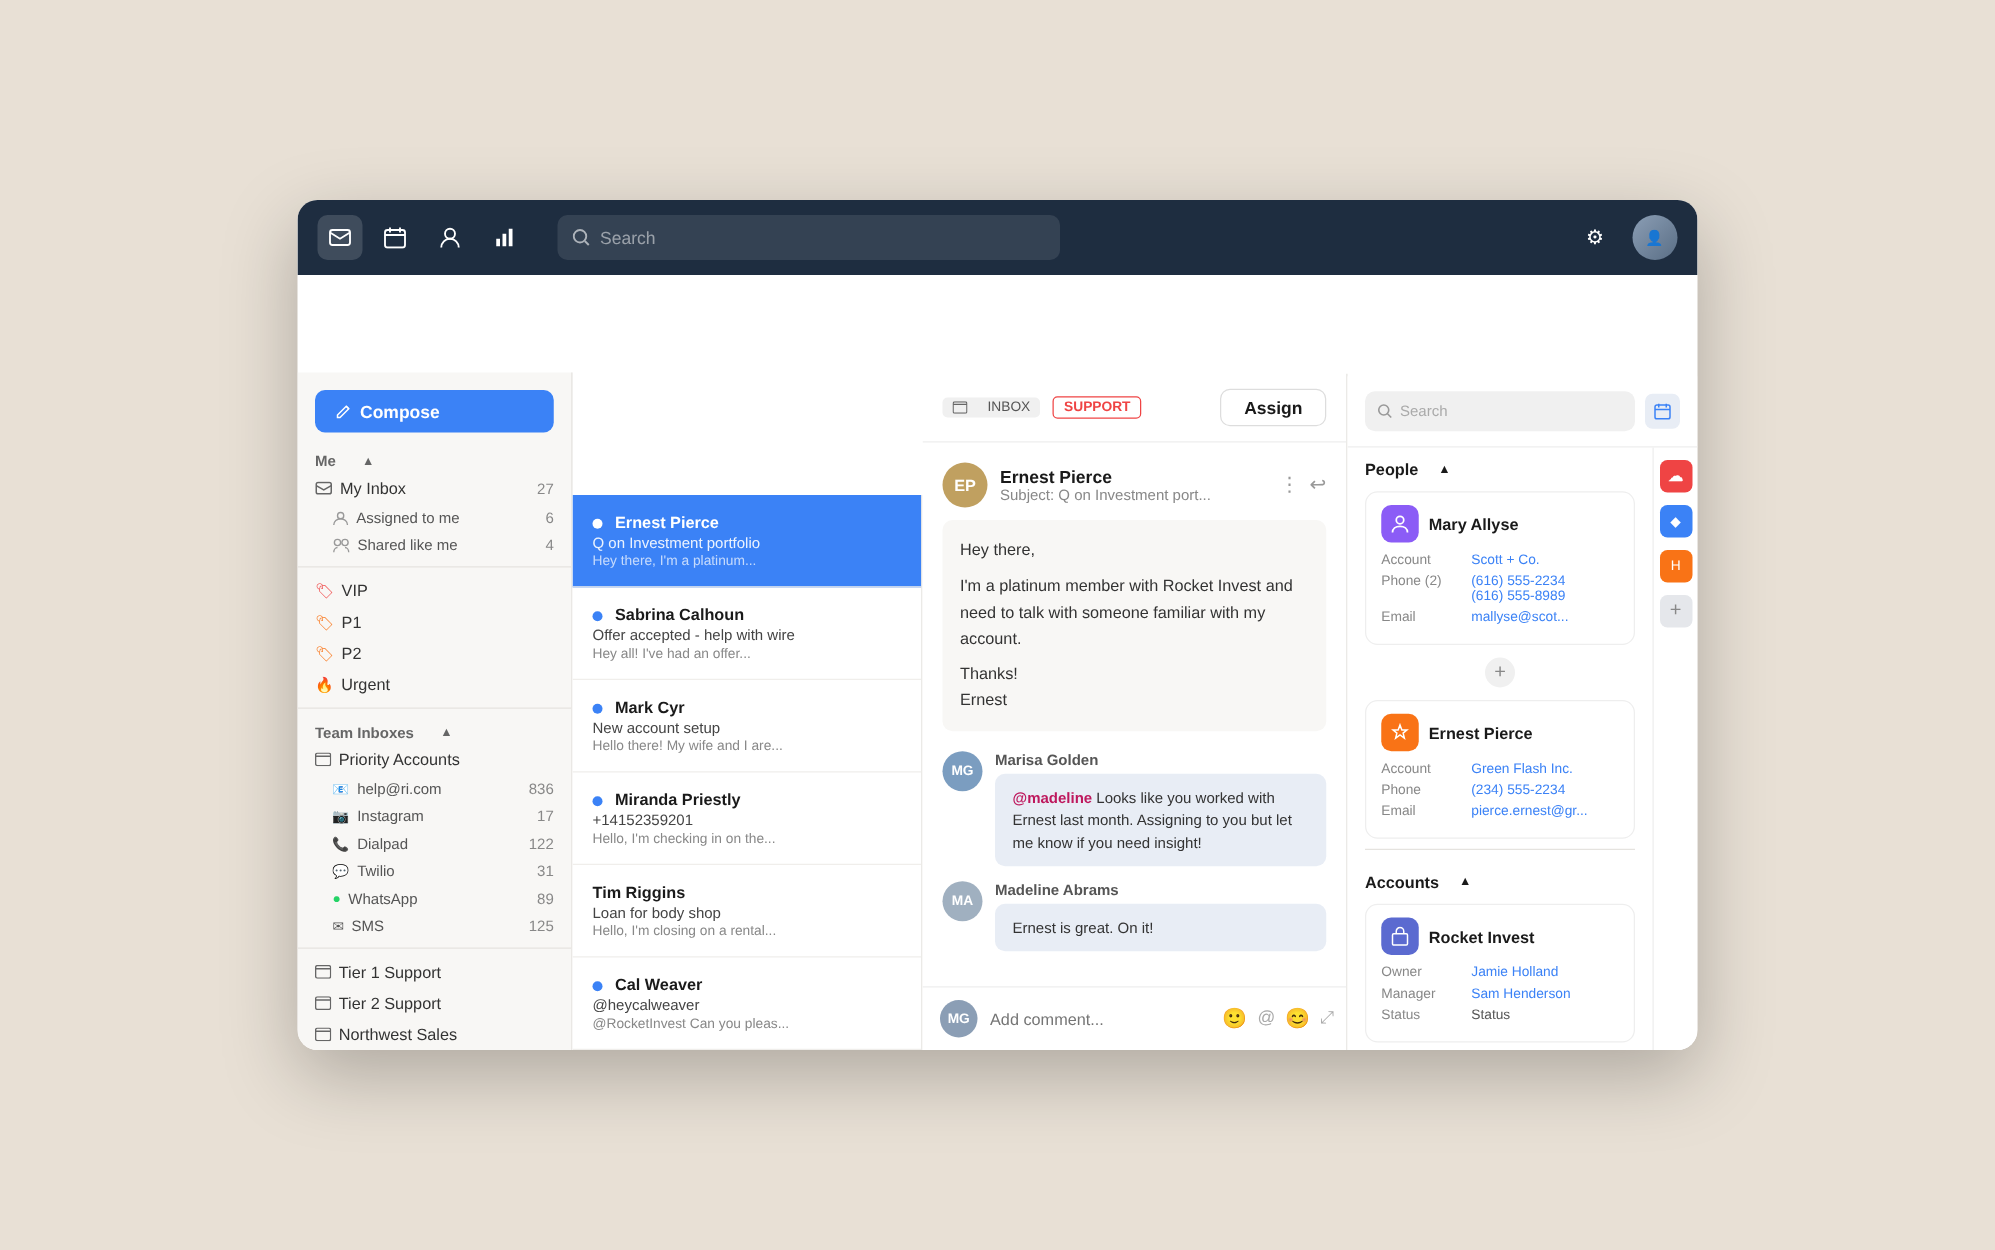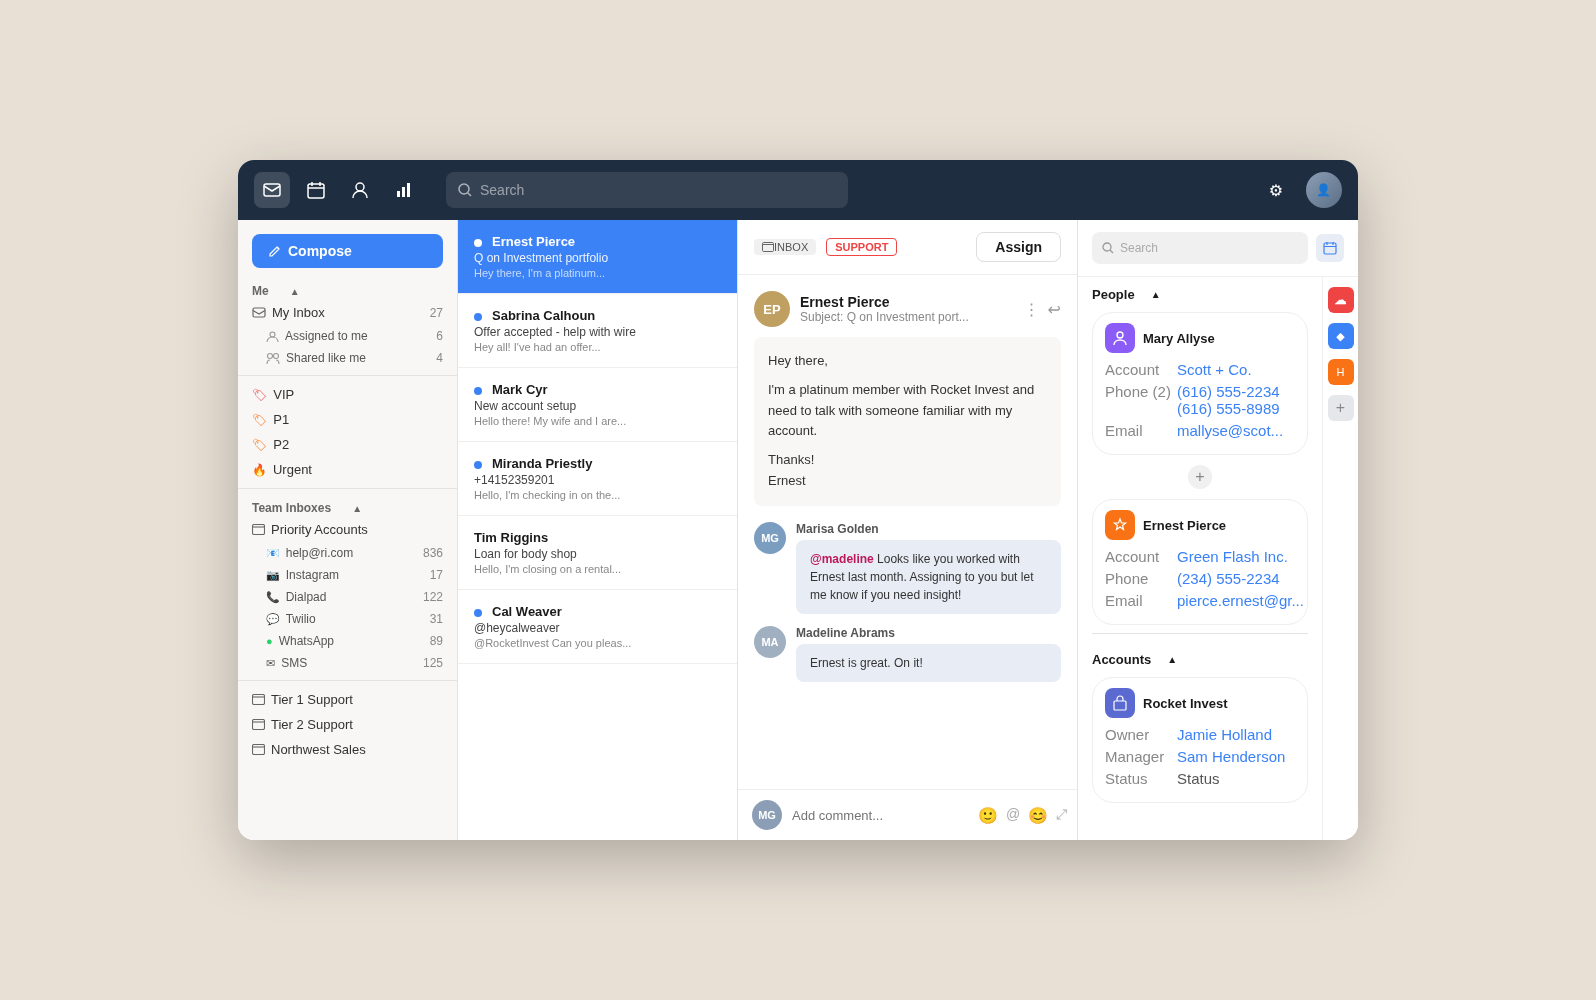--- a/index.html
+++ b/index.html
@@ -68,20 +68,21 @@
       background: #7b8ea0;
       overflow: hidden;
       display: flex; align-items: center; justify-content: center;
       font-size: 14px; color: #fff; font-weight: 600;
     }
     
     .main-content {
       display: flex;
       flex: 1;
       overflow: hidden;
+      align-items: flex-end;
     }
     
     .sidebar {
       width: 220px;
       background: #f8f7f5;
       border-right: 1px solid #e5e3df;
       display: flex;
       flex-direction: column;
       overflow-y: auto;
       flex-shrink: 0;
@@ -210,21 +211,21 @@
       gap: 10px;
     }
     .conv-tag {
       background: #f0f0f0;
       border-radius: 4px;
       padding: 2px 8px;
       font-size: 11px;
       color: #555;
       display: flex;
       align-items: center;
-      gap: 0;
+      gap: 16px;
     }
     .conv-tag.support {
       background: #fff;
       border: 1.5px solid #ef4444;
       color: #ef4444;
       font-weight: 700;
     }
     .conv-assign-btn {
       margin-left: auto;
       background: #fff;
@@ -370,21 +371,21 @@
       font-size: 13px;
       font-weight: 700;
       color: #1a1a1a;
       padding: 10px 14px 4px;
       display: flex;
       align-items: center;
       gap: 16px;
     }
     .person-card {
       border: 1px solid #eee;
-      border-radius: 21px;
+      border-radius: 10px;
       margin: 6px 14px;
       padding: 10px 12px;
     }
     .person-card-header {
       display: flex;
       align-items: center;
       gap: 8px;
       margin-bottom: 8px;
     }
     .person-icon {
@@ -398,21 +399,21 @@
     }
     .person-icon.purple { background: #8b5cf6; }
     .person-icon.orange { background: #f97316; }
     .person-name {
       font-size: 13px;
       font-weight: 700;
       color: #1a1a1a;
     }
     .person-row {
       display: flex;
-      font-size: 15px;
+      font-size: 11px;
       margin-bottom: 5px;
       gap: 4px;
     }
     .person-label {
       color: #888;
       width: 68px;
       flex-shrink: 0;
     }
     .person-value {
       color: #3b82f6;

